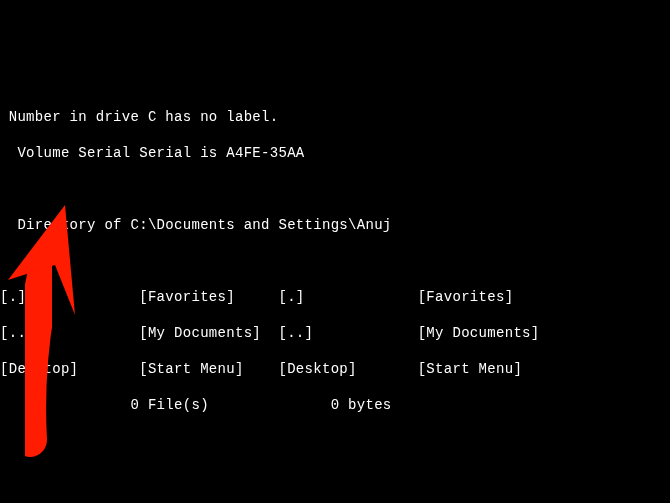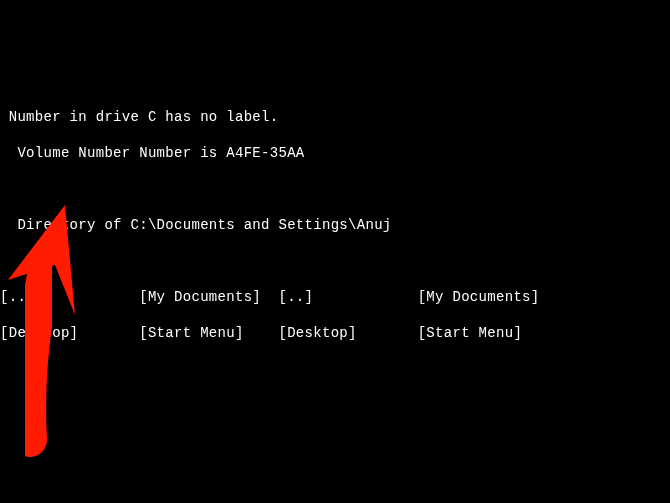--- a/index.html
+++ b/index.html
@@ -6,26 +6,28 @@
   .term{position:relative;padding:0;margin:0}
   .arrow{position:absolute;pointer-events:none;z-index:5}
 </style>
 </head>
 <body>
 
 
 
 <div class="term">
 <div> Number in drive C has no label.</div>
-<div>  Volume Number Number is A4FE-35AA</div>
+<div>  Volume Serial Serial is A4FE-35AA</div>
 <div> </div>
 <div>  Directory of C:\Documents and Settings\Anuj</div>
 <div> </div>
+<div>[.]             [Favorites]     [.]             [Favorites]</div>
 <div>[..]            [My Documents]  [..]            [My Documents]</div>
 <div>[Desktop]       [Start Menu]    [Desktop]       [Start Menu]</div>
+<div>               0 File(s)              0 bytes</div>
 <div> </div>
 
 
 
 
 
 
 
 
 

